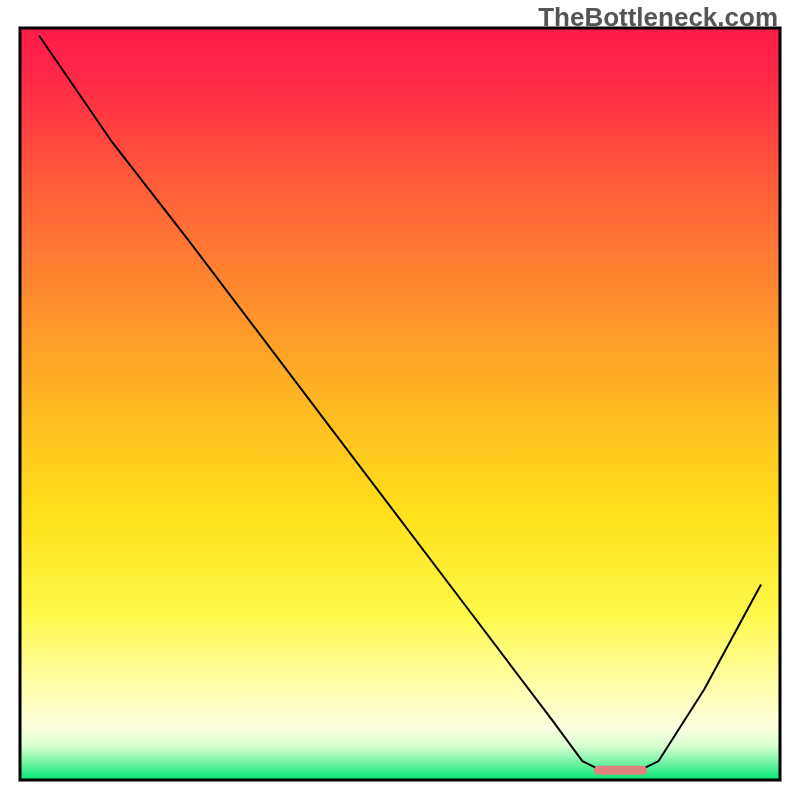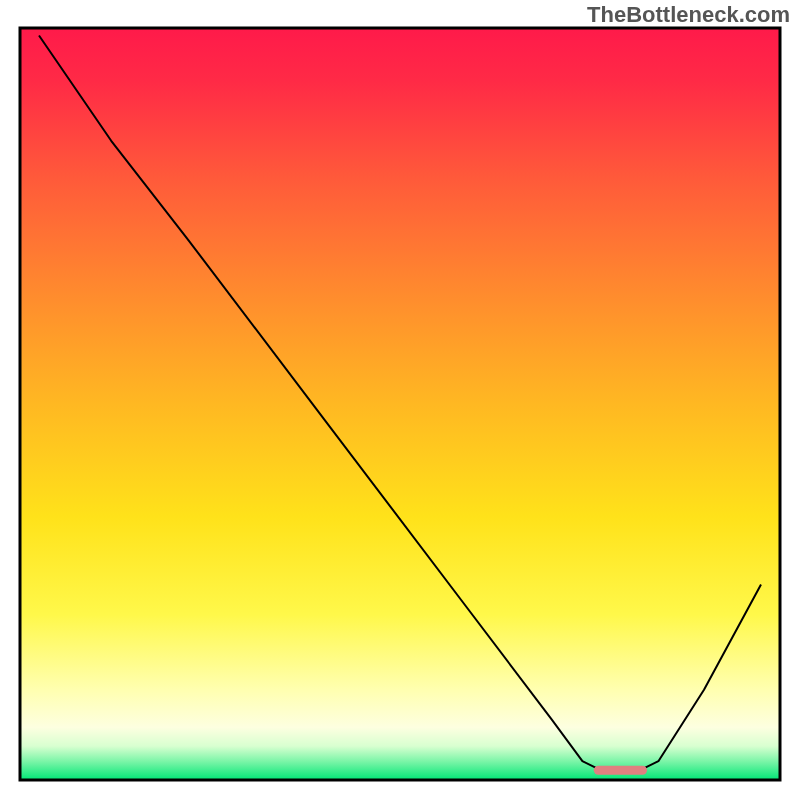--- a/index.html
+++ b/index.html
@@ -11,23 +11,23 @@
     font-family: Arial, Helvetica, sans-serif;
   }
   .chart-container {
     position: relative;
     width: 800px;
     height: 800px;
   }
   .watermark {
     position: absolute;
     top: 2px;
-    right: 10px;
+    right: 22px;
     color: #555555;
-    font-size: 22px;
+    font-size: 26px;
     font-weight: bold;
     z-index: 10;
   }
   svg {
     display: block;
   }
 </style>
 </head>
 <body>
 

